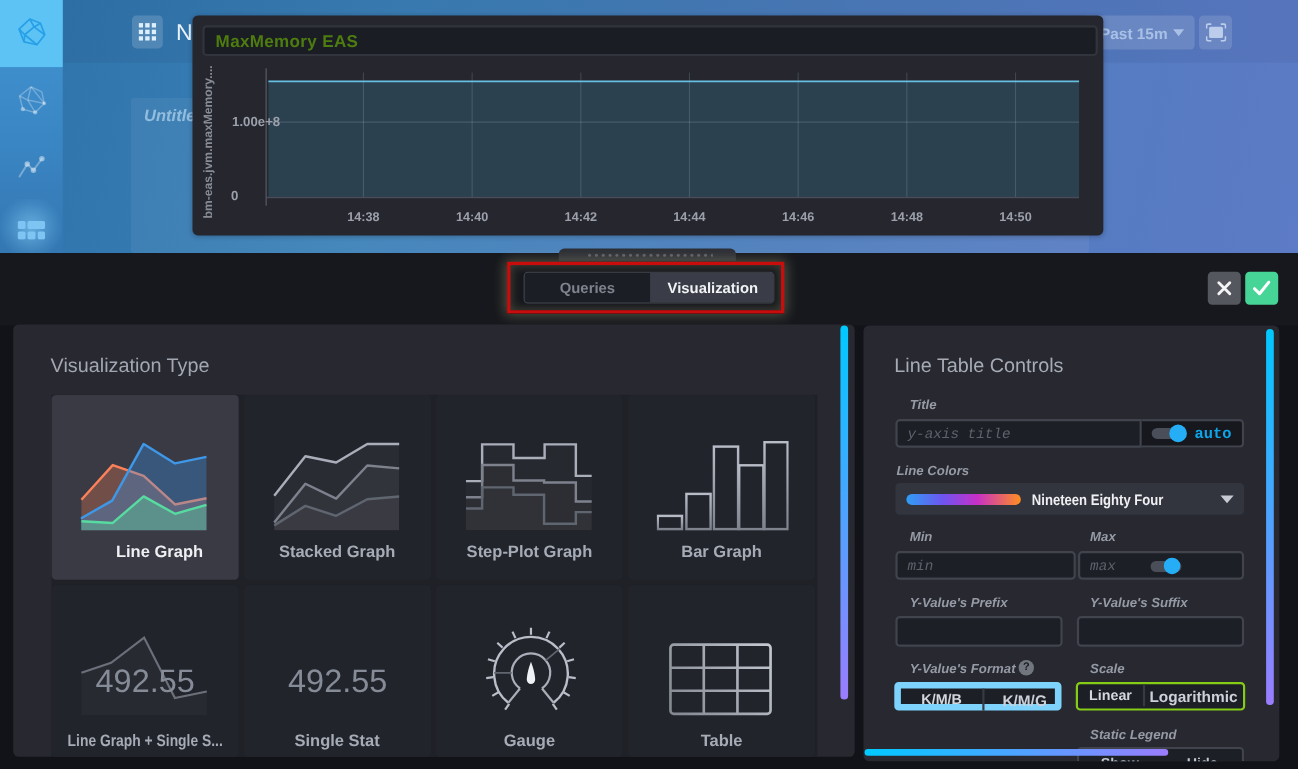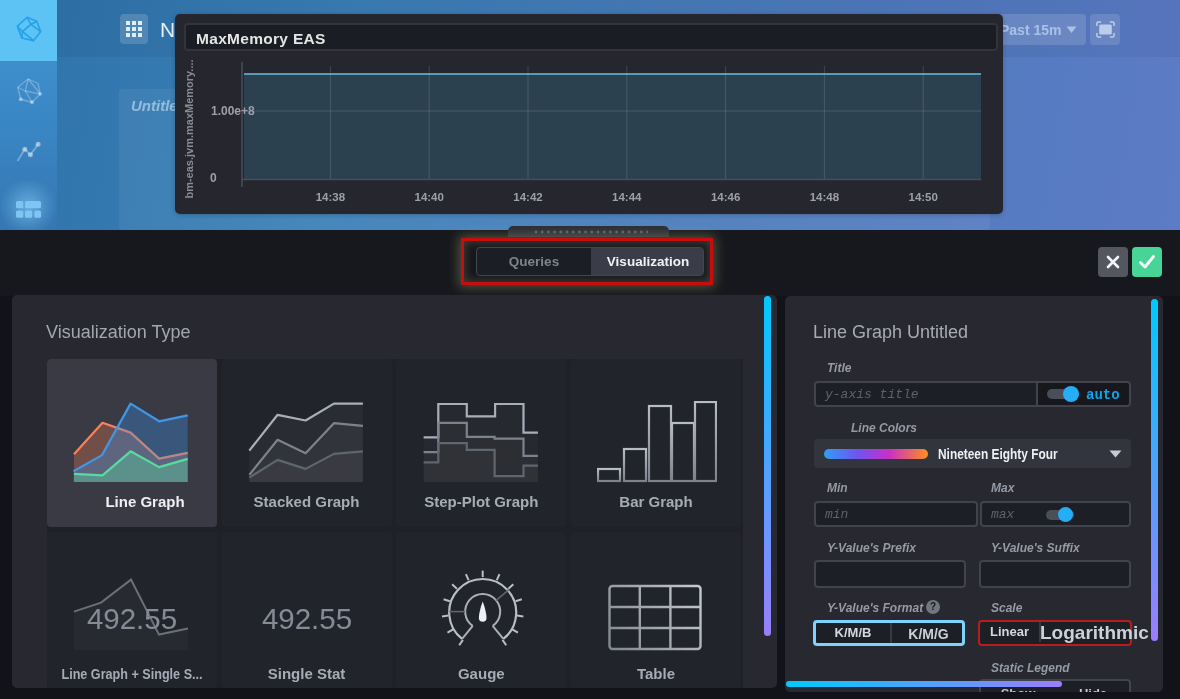--- a/index.html
+++ b/index.html
@@ -91,21 +91,21 @@
     <rect x="0" y="0" width="7.3" height="7.2" rx="1.5"></rect>
     <rect x="9" y="0" width="16" height="7.2" rx="1.5"></rect>
     <rect x="0" y="9.5" width="7.3" height="7.2" rx="1.5"></rect>
     <rect x="9" y="9.5" width="7.3" height="7.2" rx="1.5"></rect>
     <rect x="18.3" y="9.5" width="6.7" height="7.2" rx="1.5"></rect>
   </g>
 </svg>
 
 <div class="abs" id="chartpanel" style="left:175px;top:14px;width:828px;height:200px;background:#25262e;border-radius:5px;box-shadow:0 1px 5px rgba(0,0,0,0.22);"></div>
 <div class="abs" style="left:184px;top:23px;width:814px;height:28px;background:#1b1d24;border:2px solid #32343d;border-radius:4px;box-sizing:border-box;"></div>
-<div class="abs" style="left:196px;top:29.5px;font-size:15.5px;font-weight:bold;color:#e5e5e5;letter-spacing:0.3px;">MaxMemory EAS</div>
+<div class="abs" style="left:196px;top:29.5px;font-size:15.5px;font-weight:bold;color:#4d7c0f;letter-spacing:0.3px;">MaxMemory EAS</div>
 
 <svg class="abs" style="left:175px;top:14px;" width="828" height="200" viewBox="0 0 828 200">
 
   <rect x="69" y="60" width="737" height="105" fill="#2c4150"></rect>
 
   <g stroke="rgba(166,186,198,0.22)" stroke-width="1">
     <line x1="155.4" y1="52" x2="155.4" y2="165"></line>
     <line x1="254.2" y1="52" x2="254.2" y2="165"></line>
     <line x1="353" y1="52" x2="353" y2="165"></line>
     <line x1="451.8" y1="52" x2="451.8" y2="165"></line>
@@ -301,31 +301,31 @@
     <line x1="99.4" y1="54" x2="99.4" y2="117"></line>
     <line x1="38.5" y1="75" x2="129.5" y2="75"></line>
     <line x1="38.5" y1="96" x2="129.5" y2="96"></line>
   </g>
 </svg>
 <div class="cardlbl" style="left:571px;top:665px;">Table</div>
 
 <div class="abs" style="left:764px;top:296px;width:7px;height:340px;border-radius:3.5px;background:linear-gradient(180deg,#00C9FF,#9A7DFF);"></div>
 
 <div class="abs" id="rightpanel" style="left:785px;top:296px;width:378px;height:396px;background:#272830;border-radius:5px;overflow:hidden;"></div>
-<div class="abs" style="left:813px;top:322px;font-size:18px;color:#a6abb5;">Line Graph Untitled</div>
+<div class="abs" style="left:813px;top:322px;font-size:18px;color:#a6abb5;">Line Table Controls</div>
 
 <div class="abs lbl" style="left:827px;top:361px;">Title</div>
 <div class="abs input" style="left:814px;top:381px;width:224px;height:26px;border-radius:4px 0 0 4px;"></div>
 <div class="abs ph" style="left:825px;top:387px;">y-axis title</div>
 <div class="abs" style="left:1038px;top:381px;width:93px;height:26px;background:#16181e;border:2px solid #41434d;border-left:none;border-radius:0 4px 4px 0;box-sizing:border-box;"></div>
 <div class="abs" style="left:1047px;top:389px;width:29px;height:10px;background:#4a4e58;border-radius:5px;"></div>
 <div class="abs" style="left:1063px;top:386px;width:16px;height:16px;background:#25aef5;border-radius:50%;"></div>
 <div class="abs" style="left:1086px;top:387px;font-family:'Liberation Mono',monospace;font-weight:bold;font-size:14px;color:#0ea5e9;">auto</div>
 
-<div class="abs lbl" style="left:827px;top:421px;padding-left:24px;">Line Colors</div>
+<div class="abs lbl" style="left:791px;top:421px;padding-left:24px;">Line Colors</div>
 <div class="abs" style="left:814px;top:439px;width:317px;height:29px;background:#33353e;border-radius:4px;"></div>
 <div class="abs" style="left:824px;top:449px;width:104px;height:10px;border-radius:5px;background:linear-gradient(90deg,#2F9EF5 0%,#6F54F0 32%,#C730C7 62%,#FF8E1F 100%);"></div>
 <div class="abs" style="left:938px;top:446px;font-size:14px;font-weight:bold;color:#eef0f3;transform:scaleX(0.85);transform-origin:0 0;">Nineteen Eighty Four</div>
 <svg class="abs" style="left:1109px;top:450px;" width="13" height="8" viewBox="0 0 13 8">
     <path d="M0.5 0.5 L6.5 7.5 L12.5 0.5 Z" fill="#c7cad1"></path>
   </svg>
 
 <div class="abs lbl" style="left:827px;top:481px;">Min</div>
 <div class="abs lbl" style="left:991px;top:481px;">Max</div>
 <div class="abs input" style="left:814px;top:501px;width:164px;height:26px;"></div>
@@ -337,27 +337,27 @@
 
 <div class="abs lbl" style="left:827px;top:541px;">Y-Value's Prefix</div>
 <div class="abs lbl" style="left:991px;top:541px;">Y-Value's Suffix</div>
 <div class="abs input" style="left:814px;top:560px;width:152px;height:28px;"></div>
 <div class="abs input" style="left:979px;top:560px;width:152px;height:28px;"></div>
 
 <div class="abs lbl" style="left:827px;top:601px;">Y-Value's Format</div>
 <div class="abs" style="left:926px;top:600px;width:14px;height:14px;background:#71767f;border-radius:50%;text-align:center;line-height:14px;font-size:10px;font-weight:bold;color:#16181e;">?</div>
 <div class="abs lbl" style="left:991px;top:601px;">Scale</div>
 
-<div class="abs" style="left:813px;top:620px;width:152px;height:26px;border:3px solid #7dd3fc;border-radius:4px;box-sizing:border-box;background:#1d1f26;">
+<div class="abs" style="left:813px;top:620px;width:152px;height:26px;border:6px solid #7dd3fc;border-radius:4px;box-sizing:border-box;background:#1d1f26;">
   <div style="position:absolute;left:0;top:0;width:74px;height:20px;border-right:2px solid #383a43;text-align:center;line-height:20px;font-size:13px;font-weight:bold;color:#d4d7dd;">K/M/B</div>
   <div style="position:absolute;left:77px;top:0;width:71px;height:30px;text-align:center;line-height:22px;font-size:14px;font-weight:bold;color:#ccd0d8;">K/M/G</div>
 </div>
-<div class="abs" style="left:978px;top:620px;width:154px;height:26px;border:2px solid #b91c1c;border-radius:4px;box-sizing:border-box;background:#1d1f26;padding-left:16px;">
+<div class="abs" style="left:978px;top:620px;width:154px;height:26px;border:2px solid #84cc16;border-radius:4px;box-sizing:border-box;background:#1d1f26;padding-left:16px;">
   <div style="position:absolute;left:0;top:0;width:59px;height:20px;border-right:2px solid #383a43;text-align:center;line-height:20px;font-size:13px;font-weight:bold;color:#d4d7dd;">Linear</div>
-  <div style="position:absolute;left:60px;top:0;width:90px;height:22px;text-align:center;line-height:22px;font-size:19px;font-weight:bold;color:#ccd0d8;">Logarithmic</div>
+  <div style="position:absolute;left:60px;top:0;width:90px;height:22px;text-align:center;line-height:22px;font-size:14px;font-weight:bold;color:#ccd0d8;">Logarithmic</div>
 </div>
 
 <div class="abs lbl" style="left:991px;top:661px;">Static Legend</div>
 <div class="abs" style="left:979px;top:679px;width:152px;height:13px;border:2px solid #41434d;border-bottom:none;border-radius:4px 4px 0 0;box-sizing:border-box;background:#1d1f26;overflow:hidden;">
   <div style="position:absolute;left:0;top:5px;width:74px;text-align:center;font-size:13px;font-weight:bold;color:#c3c7cf;">Show</div>
   <div style="position:absolute;left:76px;top:5px;width:72px;text-align:center;font-size:13px;font-weight:bold;color:#c3c7cf;">Hide</div>
 </div>
 
 <div class="abs" style="left:1151px;top:299px;width:7px;height:342px;border-radius:3.5px;background:linear-gradient(180deg,#00C9FF,#9A7DFF);"></div>
 <div class="abs" style="left:786px;top:681px;width:276px;height:6px;border-radius:3px;background:linear-gradient(90deg,#00C9FF,#9A7DFF);"></div>

